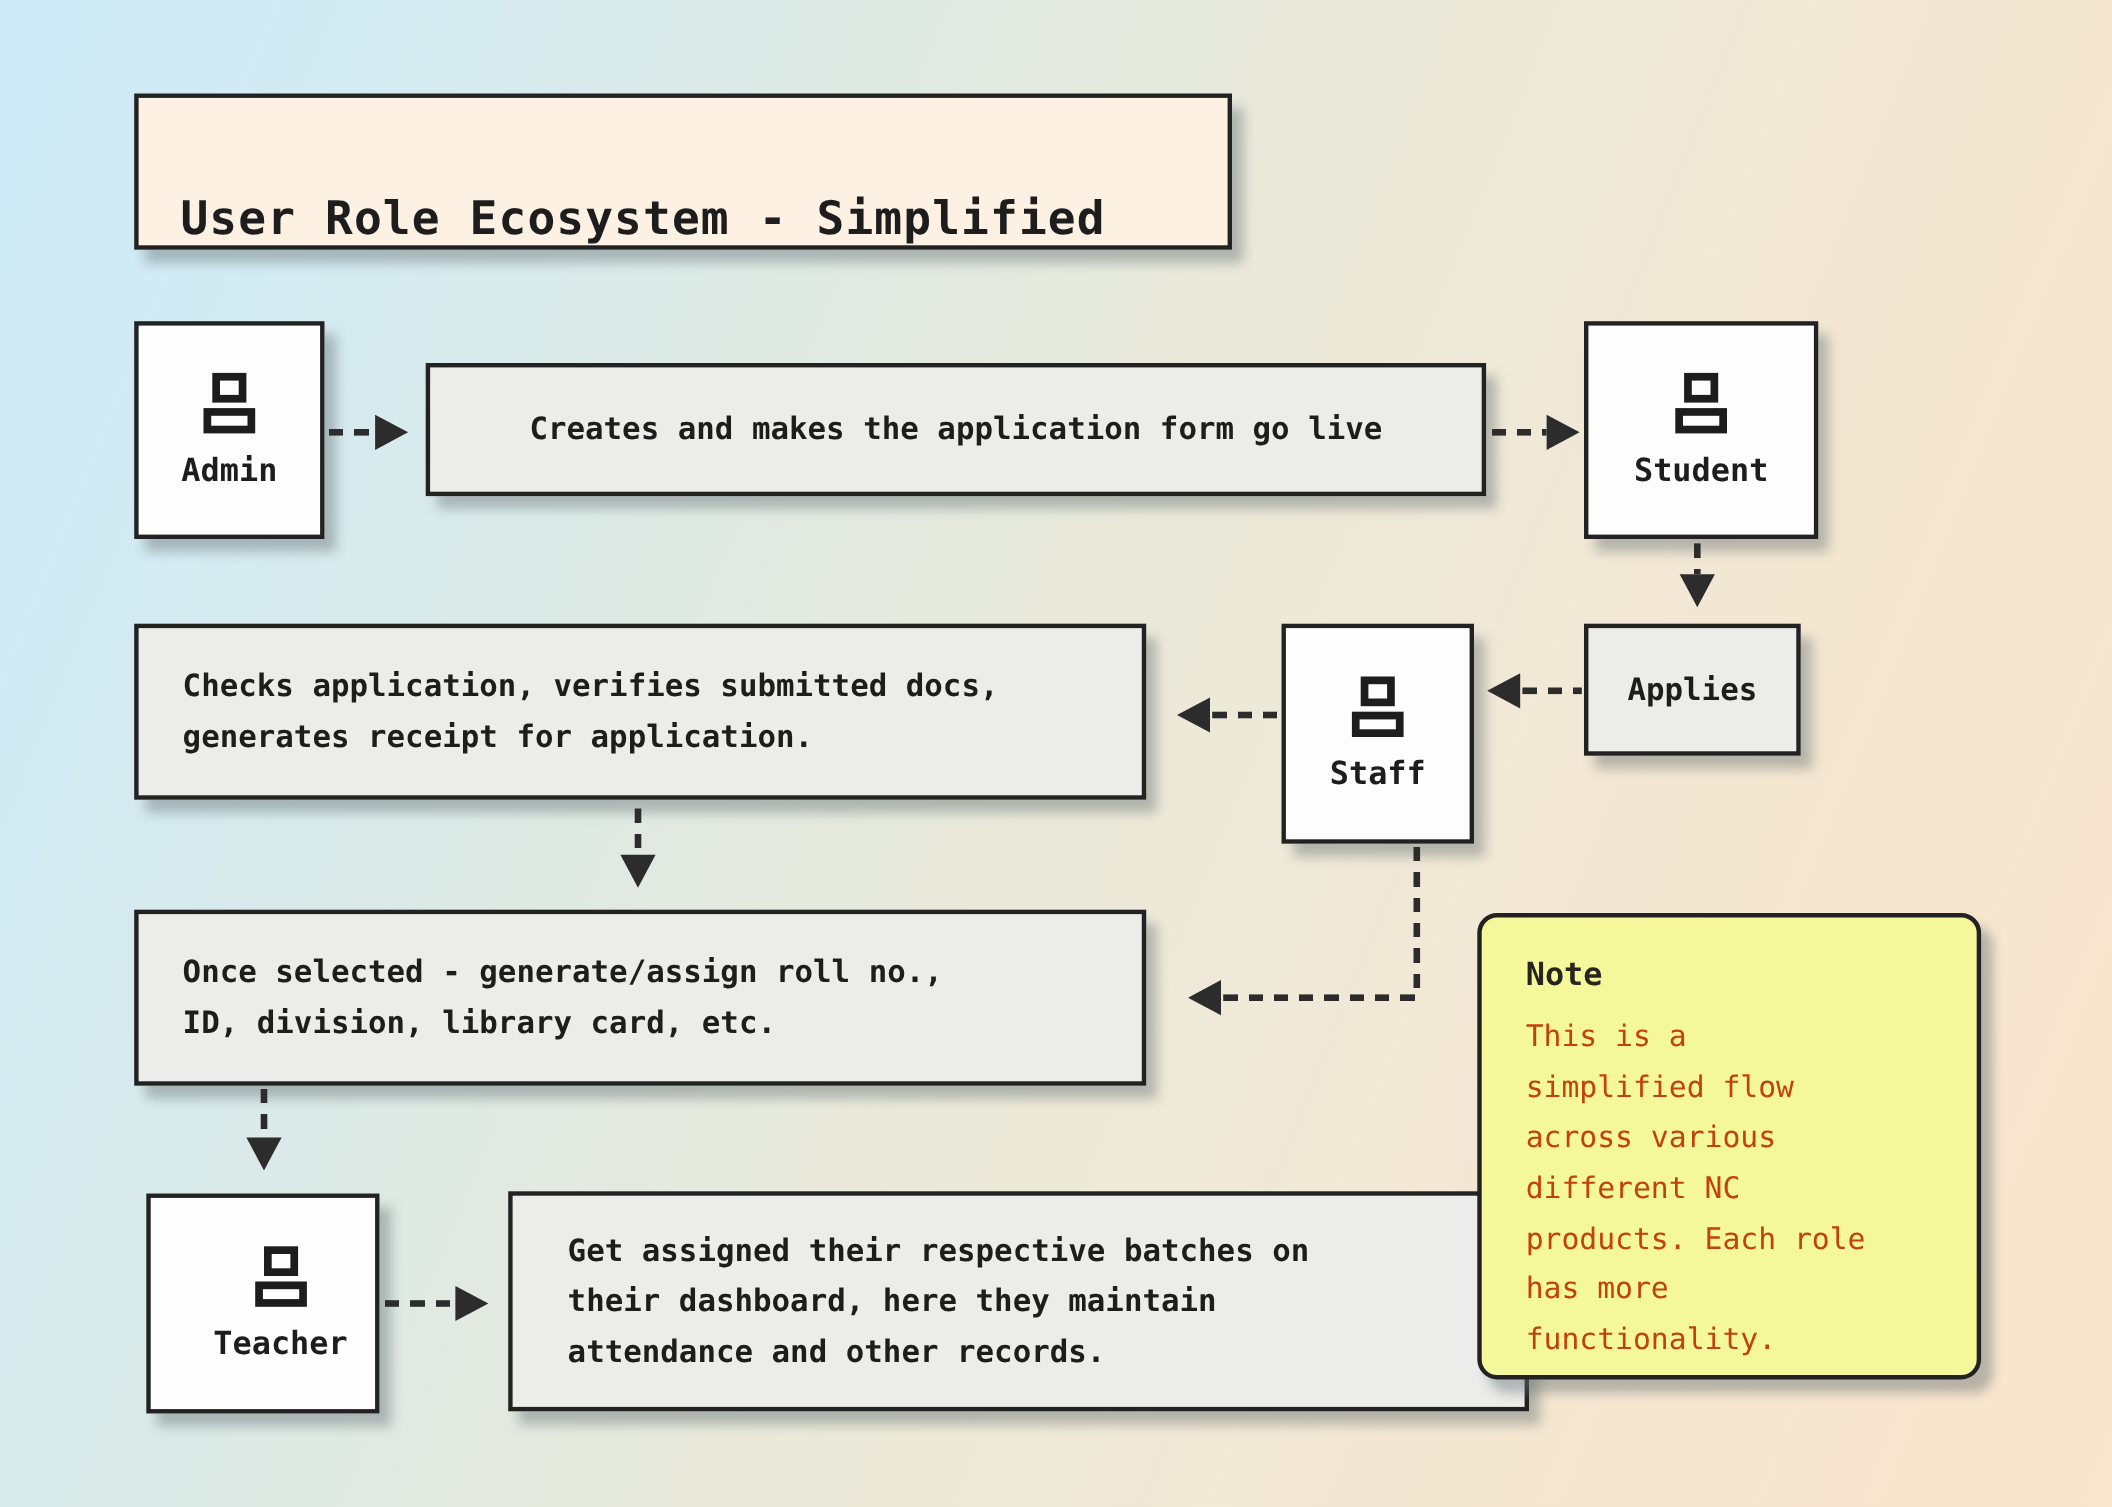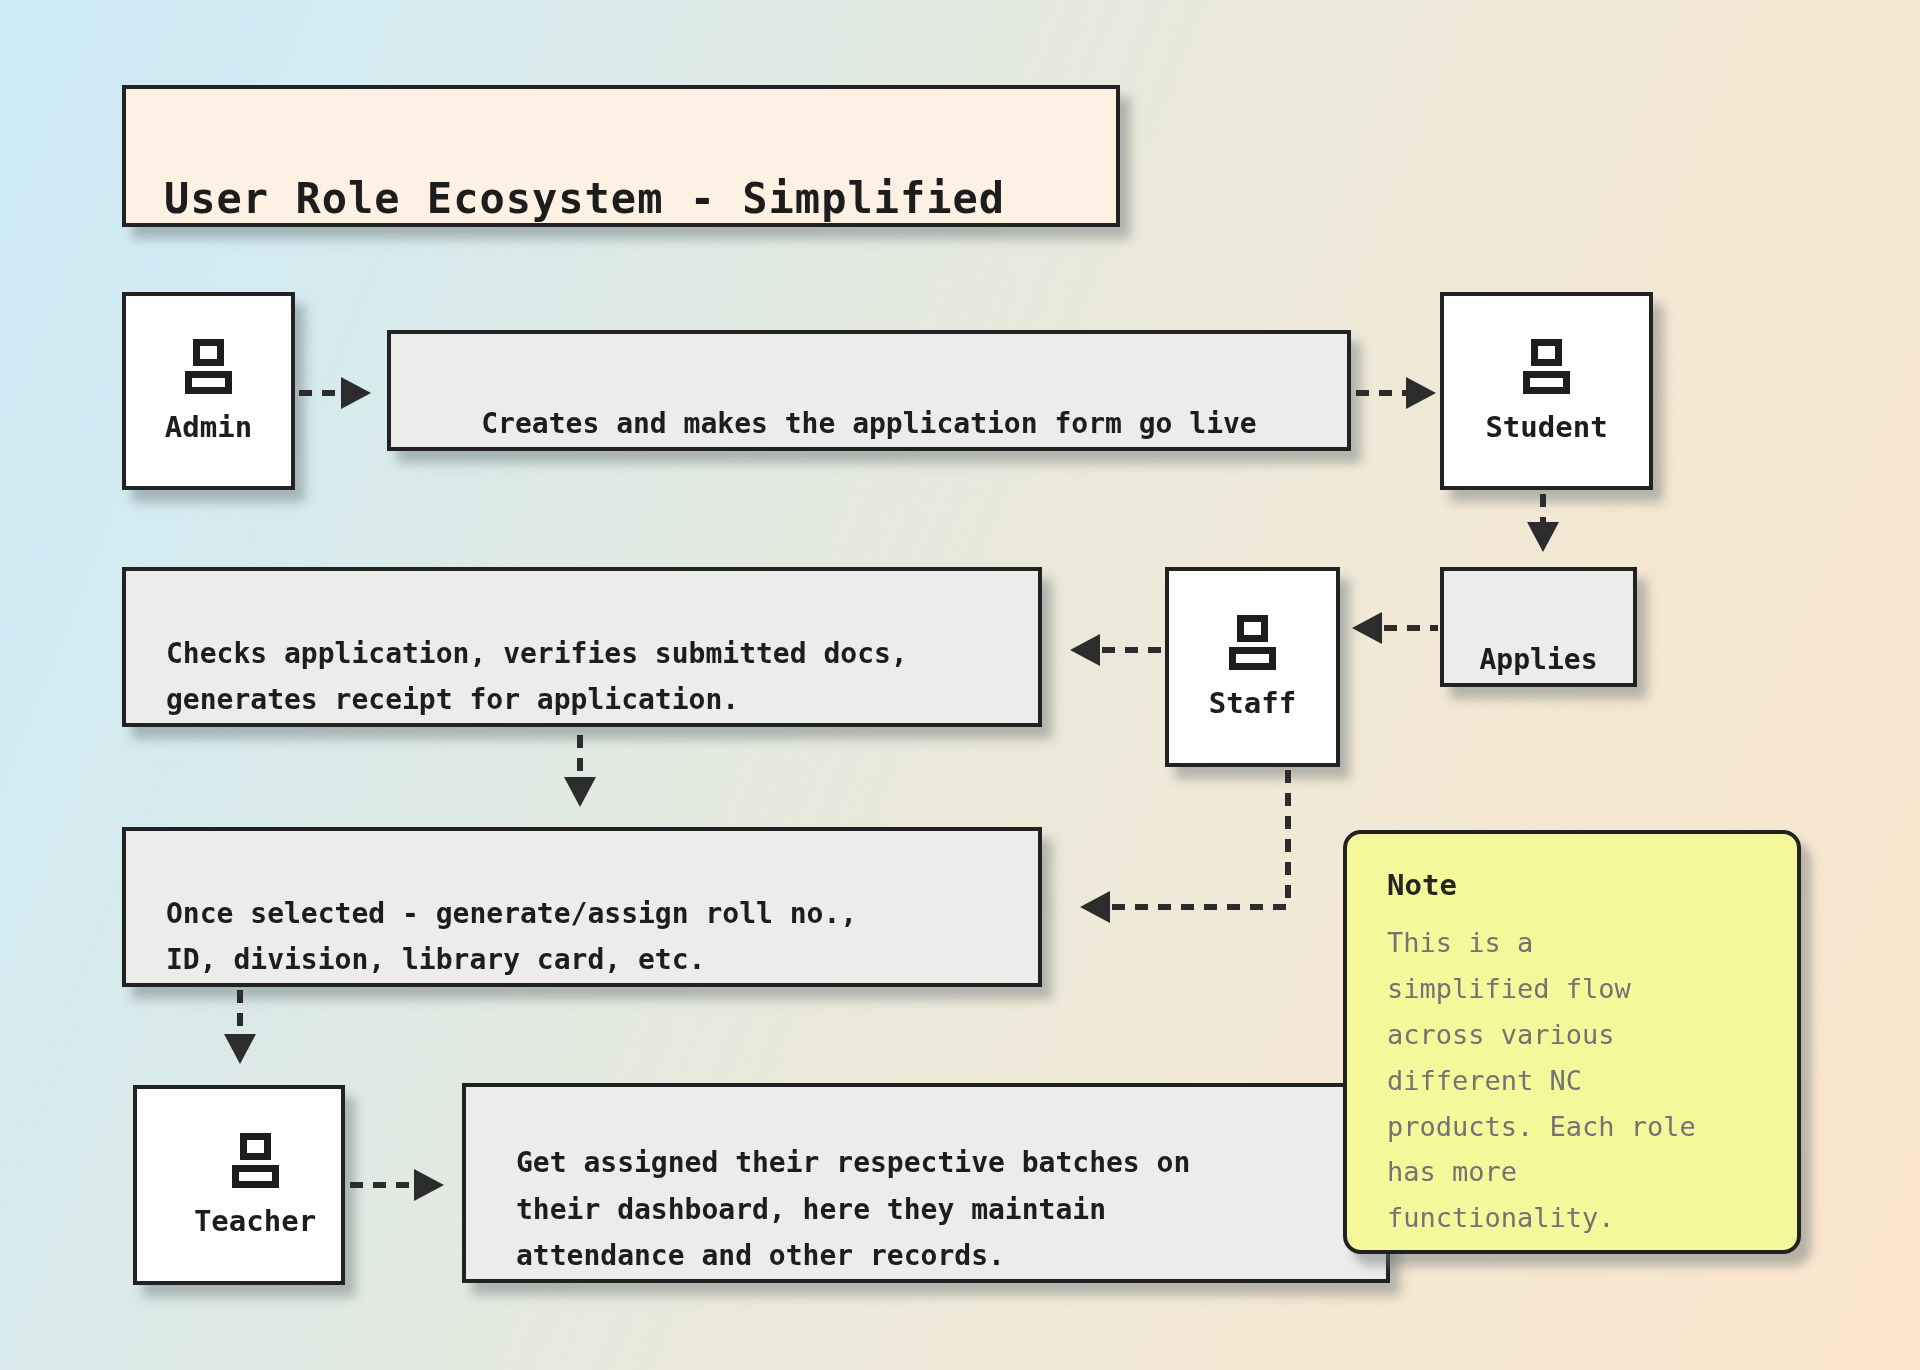--- a/index.html
+++ b/index.html
@@ -23,35 +23,35 @@
     padding-left:38px;
     font-size:42px;font-weight:bold;letter-spacing:1px;
   }
   .role-box{
     background:#fdfdfd;
     display:flex;flex-direction:column;align-items:center;justify-content:center;
   }
   .role-label{font-size:29px;font-weight:600;margin-top:16px;}
   .process-box{
     background:#ececea;
-    display:flex;align-items:flex-end;
+    display:flex;align-items:center;
     font-size:28px;font-weight:600;line-height:1.65;
     white-space:pre-line;
   }
   .process-center{justify-content:center;text-align:center;}
   .process-left{padding-left:40px;padding-right:20px;}
   .note-box{
     background:#f5f79b;
     padding:34px 40px;
     z-index:3;
     border-radius:18px;
   }
   .note-heading{font-size:29px;font-weight:bold;color:#26261f;}
   .note-body{
-    margin-top:18px;font-size:27px;line-height:1.7;color:#737373;
+    margin-top:18px;font-size:27px;line-height:1.7;color:#c2410c;
     white-space:pre-line;
   }
   
   .person{display:flex;flex-direction:column;align-items:center;}
   .p-head{width:31px;height:27px;border:7px solid #1d1d1d;box-sizing:border-box;}
   .p-body{width:47px;height:23px;border:7px solid #1d1d1d;box-sizing:border-box;margin-top:5px;}
   
   .dash-h{position:absolute;height:6px;
     background:repeating-linear-gradient(90deg,#2c2c2c 0 13px,transparent 13px 23px);}
   .dash-v{position:absolute;width:6px;

